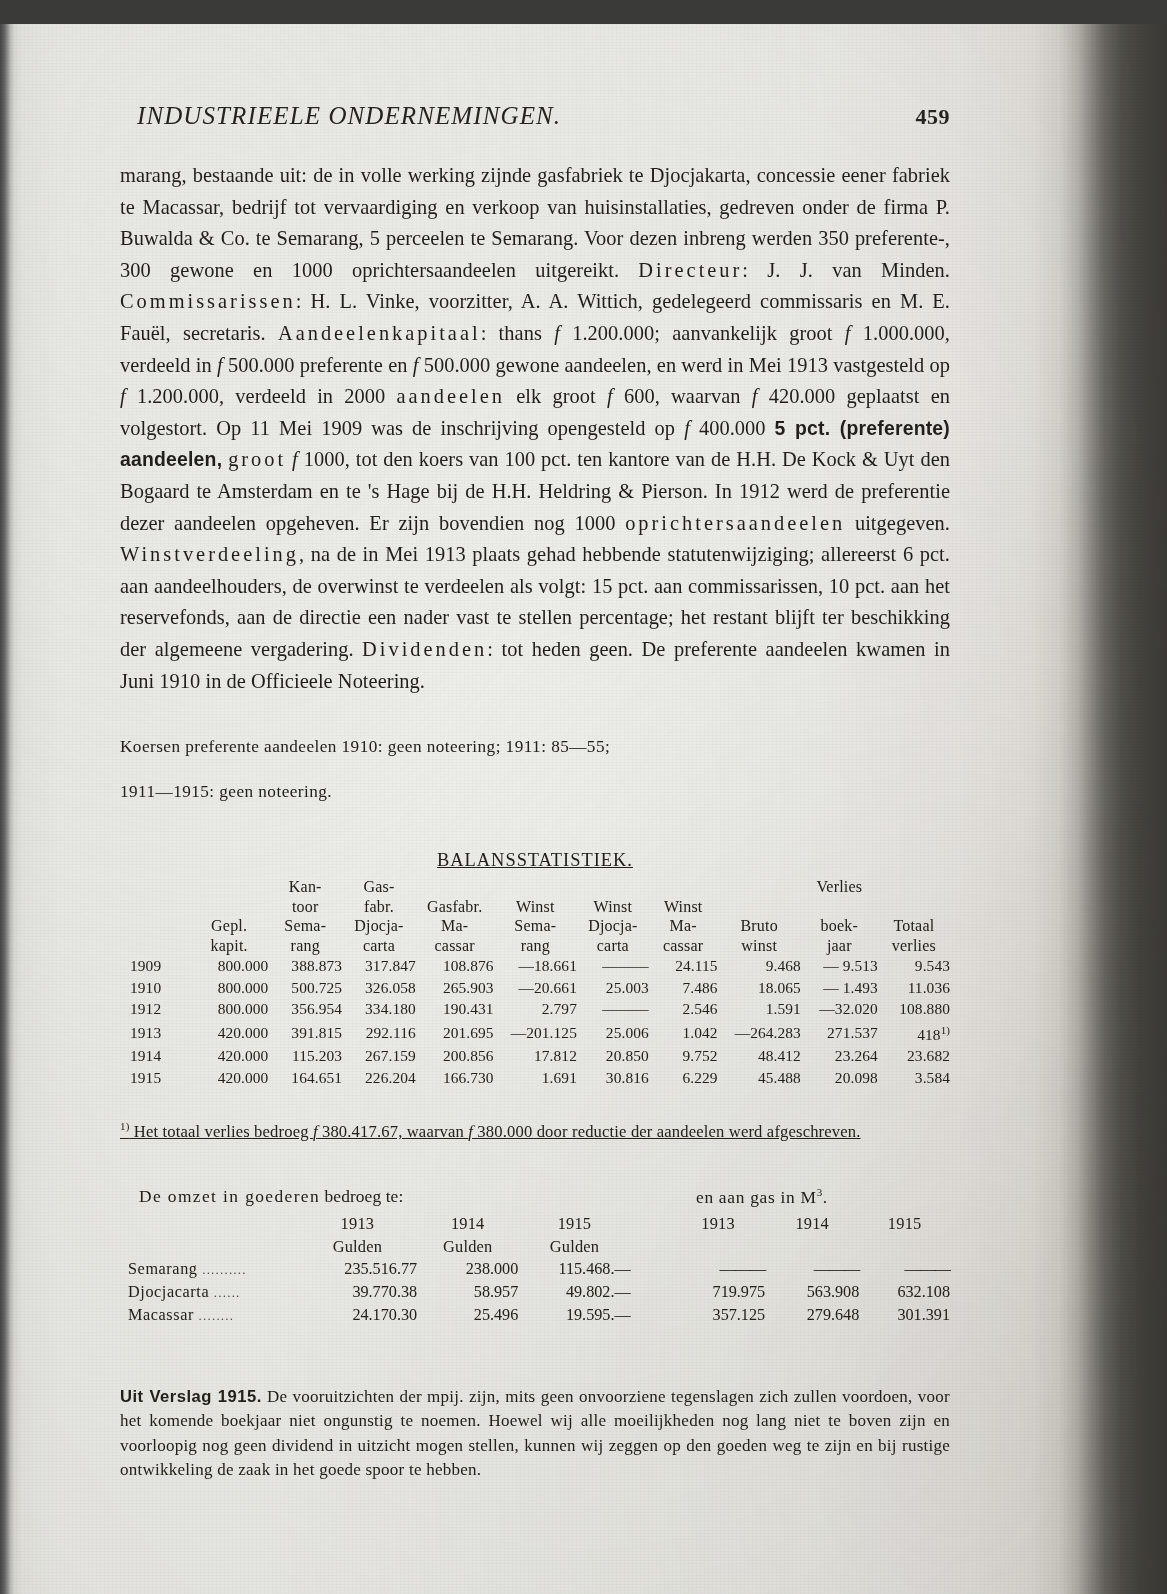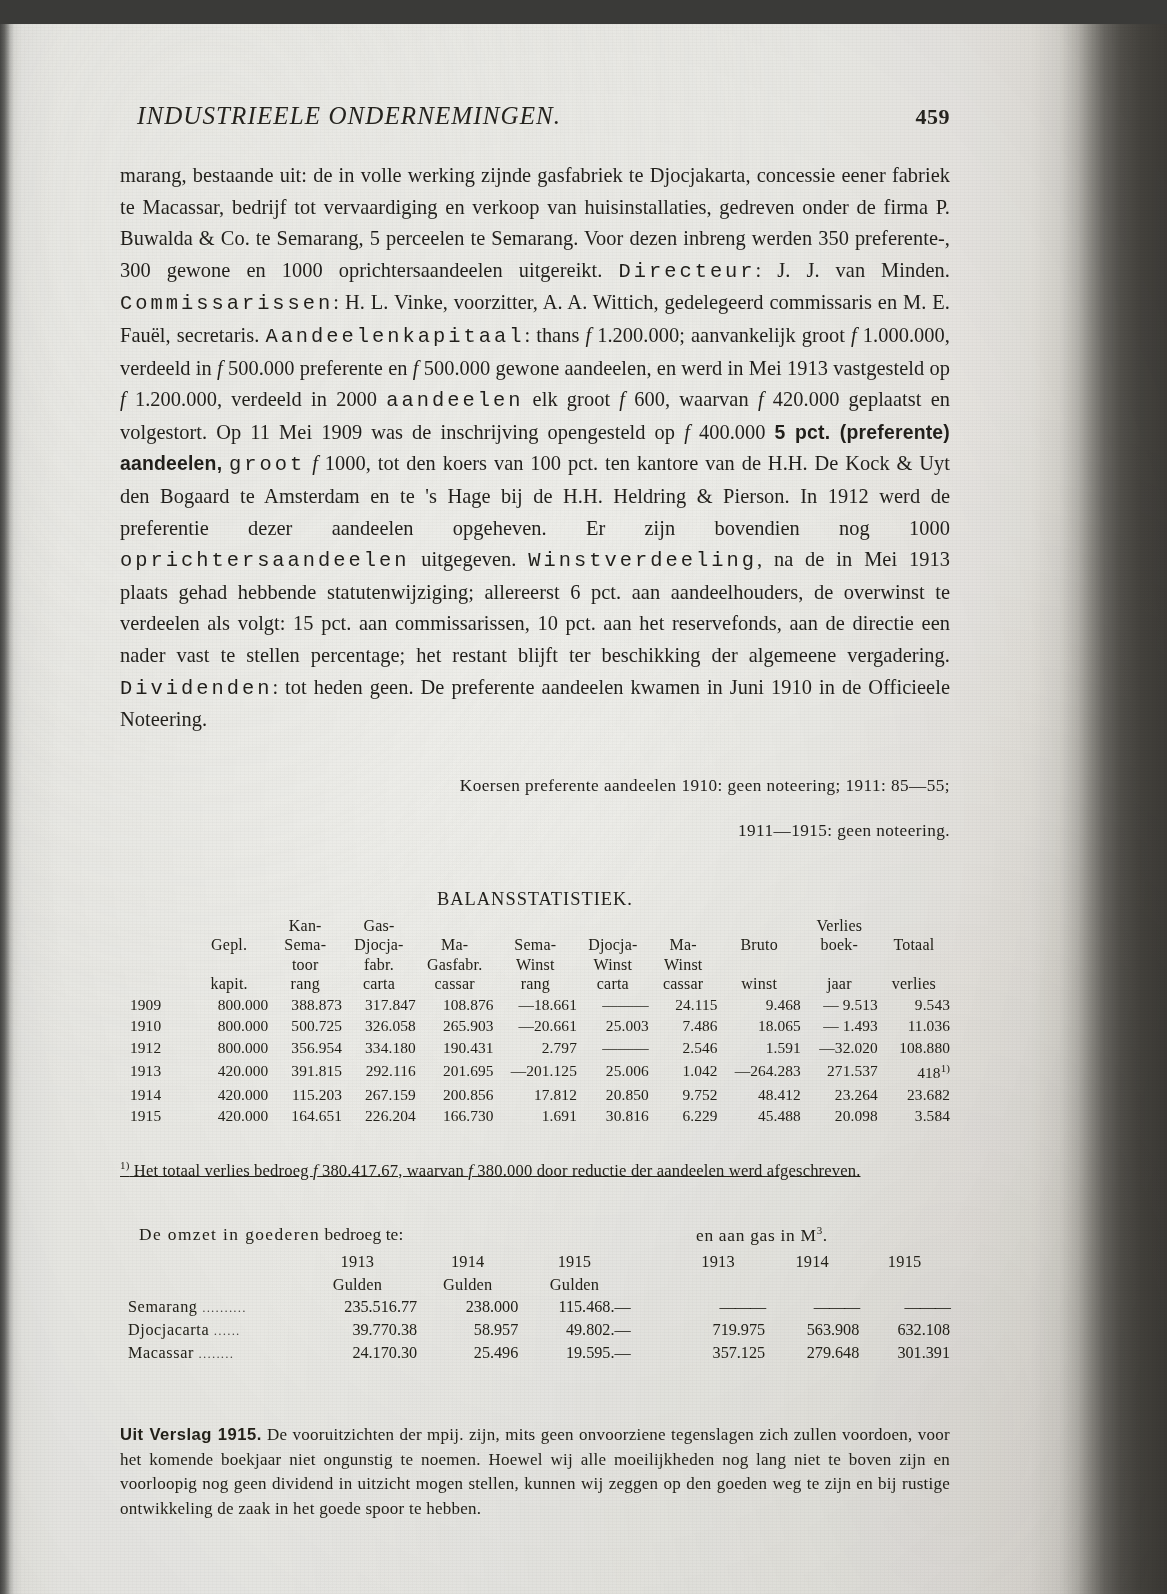--- a/index.html
+++ b/index.html
@@ -89,40 +89,41 @@
   
   .body-block {
     font-size: 20.4px;
     line-height: 31.6px;
     text-align: justify;
     text-justify: inter-word;
     color: #211f1b;
     letter-spacing: .05px;
   }
   .body-block p { margin: 0; }
-  .sp { letter-spacing: 3.0px; font-family: Liberation Mono, monospace; }
+  .sp { letter-spacing: 3.0px; }
   .bd { font-family: "Liberation Sans", sans-serif; font-weight: 700; letter-spacing: .2px; font-size: 19.4px; }
   .fl { font-style: italic; }
   
   .note {
-    text-align: right;
+    text-align: left;
     font-size: 17.2px;
     letter-spacing: .45px;
     color: #23211d;
   }
   .note.first { margin-top: 40px; }
   .note.second { margin-top: 25px; }
   
   .tbl-title {
     text-align: center;
     font-size: 18.4px;
     letter-spacing: 1.0px;
     margin-top: 48px;
     margin-bottom: 6px;
     color: #23211d;
+    text-decoration: underline;
   }
   table.balans {
     border-collapse: collapse;
     font-size: 15.4px;
     color: #232119;
     margin-left: 10px;
   }
   table.balans th,
   table.balans td {
     padding: 0;
@@ -295,43 +296,43 @@
             <th></th>
             <th></th>
             <th></th>
             <th></th>
             <th></th>
             <th>Verlies</th>
             <th></th>
           </tr>
           <tr>
             <th></th>
+            <th></th>
+            <th>toor</th>
+            <th>fabr.</th>
+            <th>Gasfabr.</th>
+            <th>Winst</th>
+            <th>Winst</th>
+            <th>Winst</th>
+            <th></th>
+            <th></th>
+            <th></th>
+          </tr>
+          <tr>
+            <th></th>
             <th>Gepl.</th>
             <th>Sema-</th>
             <th>Djocja-</th>
             <th>Ma-</th>
             <th>Sema-</th>
             <th>Djocja-</th>
             <th>Ma-</th>
             <th>Bruto</th>
             <th>boek-</th>
             <th>Totaal</th>
-          </tr>
-          <tr>
-            <th></th>
-            <th></th>
-            <th>toor</th>
-            <th>fabr.</th>
-            <th>Gasfabr.</th>
-            <th>Winst</th>
-            <th>Winst</th>
-            <th>Winst</th>
-            <th></th>
-            <th></th>
-            <th></th>
           </tr>
           <tr>
             <th></th>
             <th>kapit.</th>
             <th>rang</th>
             <th>carta</th>
             <th>cassar</th>
             <th>rang</th>
             <th>carta</th>
             <th>cassar</th>

